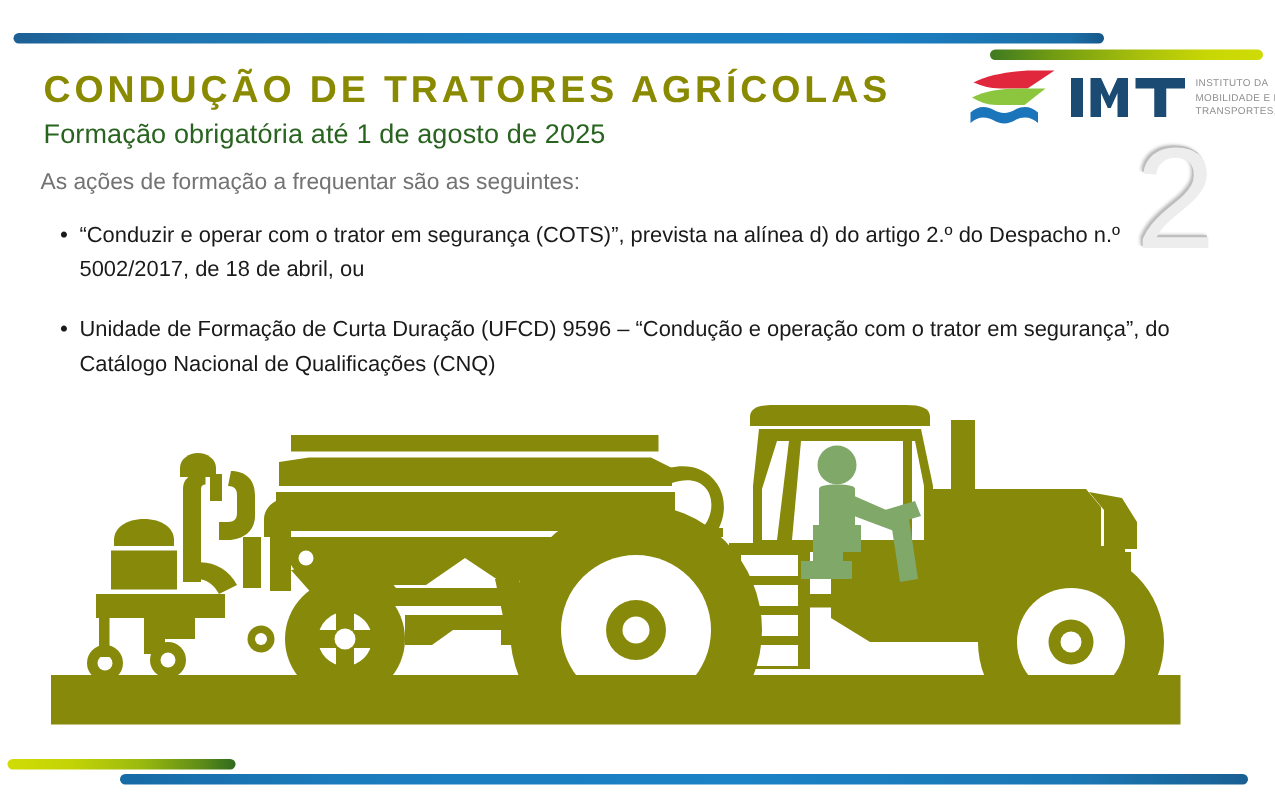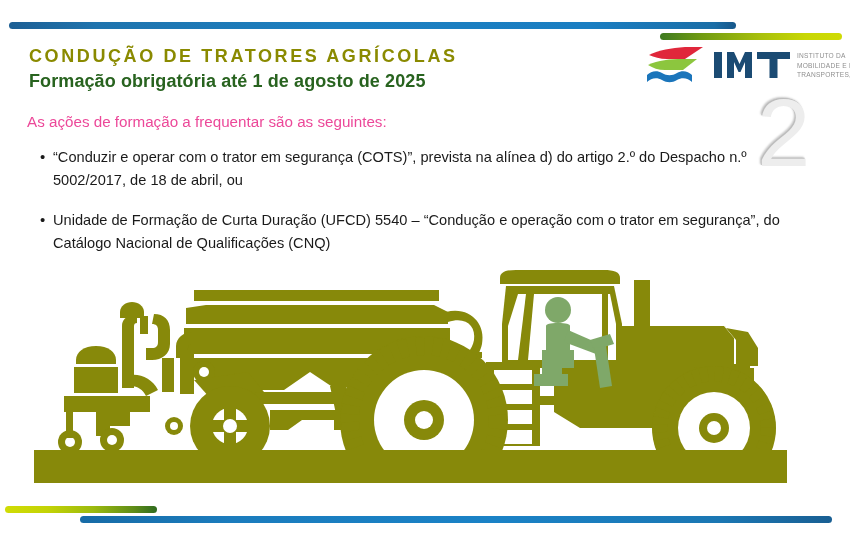--- a/index.html
+++ b/index.html
@@ -42,30 +42,30 @@
     background: linear-gradient(to right, #3e7a21 0%, #6f9a12 22%, #a8c00c 55%, #c8d704 80%, #cfdb05 100%);
   }
 
   
   .title-block {
     position: absolute;
     left: 29px;
     top: 45px;
   }
   .title-line1 {
-    font-size: 18px;
+    font-size: 25px;
     font-weight: bold;
     letter-spacing: 2.6px;
     color: #8a8a00;
     white-space: nowrap;
     line-height: 1.25;
   }
   .title-line2 {
     font-size: 18px;
-    font-weight: bold;
+    font-weight: normal;
     letter-spacing: 0.1px;
     color: #28631f;
     white-space: nowrap;
     line-height: 1.35;
     margin-top: 1px;
   }
 
   
   .imt-logo {
     position: absolute;
@@ -101,21 +101,21 @@
         1px  1px 1px #ffffff;
     user-select: none;
   }
 
   
   .intro {
     position: absolute;
     left: 27px;
     top: 113px;
     font-size: 15.2px;
-    color: #ec4899;
+    color: #737373;
     white-space: nowrap;
   }
   .bullets {
     position: absolute;
     left: 40px;
     top: 146px;
     width: 745px;
   }
   .bullet {
     display: flex;
@@ -206,21 +206,21 @@
 
   <div class="intro">As ações de formação a frequentar são as seguintes:</div>
 
   <div class="bullets">
     <div class="bullet">
       <span class="bullet-dot">•</span>
       <span class="bullet-text">“Conduzir e operar com o trator em segurança (COTS)”, prevista na alínea d) do artigo 2.º do Despacho n.º 5002/2017, de 18 de abril, ou</span>
     </div>
     <div class="bullet">
       <span class="bullet-dot">•</span>
-      <span class="bullet-text">Unidade de Formação de Curta Duração (UFCD) 5540 – “Condução e operação com o trator em segurança”, do Catálogo Nacional de Qualificações (CNQ)</span>
+      <span class="bullet-text">Unidade de Formação de Curta Duração (UFCD) 9596 – “Condução e operação com o trator em segurança”, do Catálogo Nacional de Qualificações (CNQ)</span>
     </div>
   </div>
 
   <svg class="illustration" viewBox="0 0 760 200">
     <g fill="#87890a">
 
       <rect x="160" y="22" width="245" height="11"></rect>
       <path d="M152 40 L172 37 L400 37 L414 44 L414 56 L152 56 Z"></path>
       <rect x="150" y="60" width="266" height="26"></rect>
       <path d="M150 90 L416 90 L404 108 L372 112 L352 98 L330 118 L300 120 L276 104 L250 122 L224 122 L198 108 L178 118 L162 104 Z"></path>

